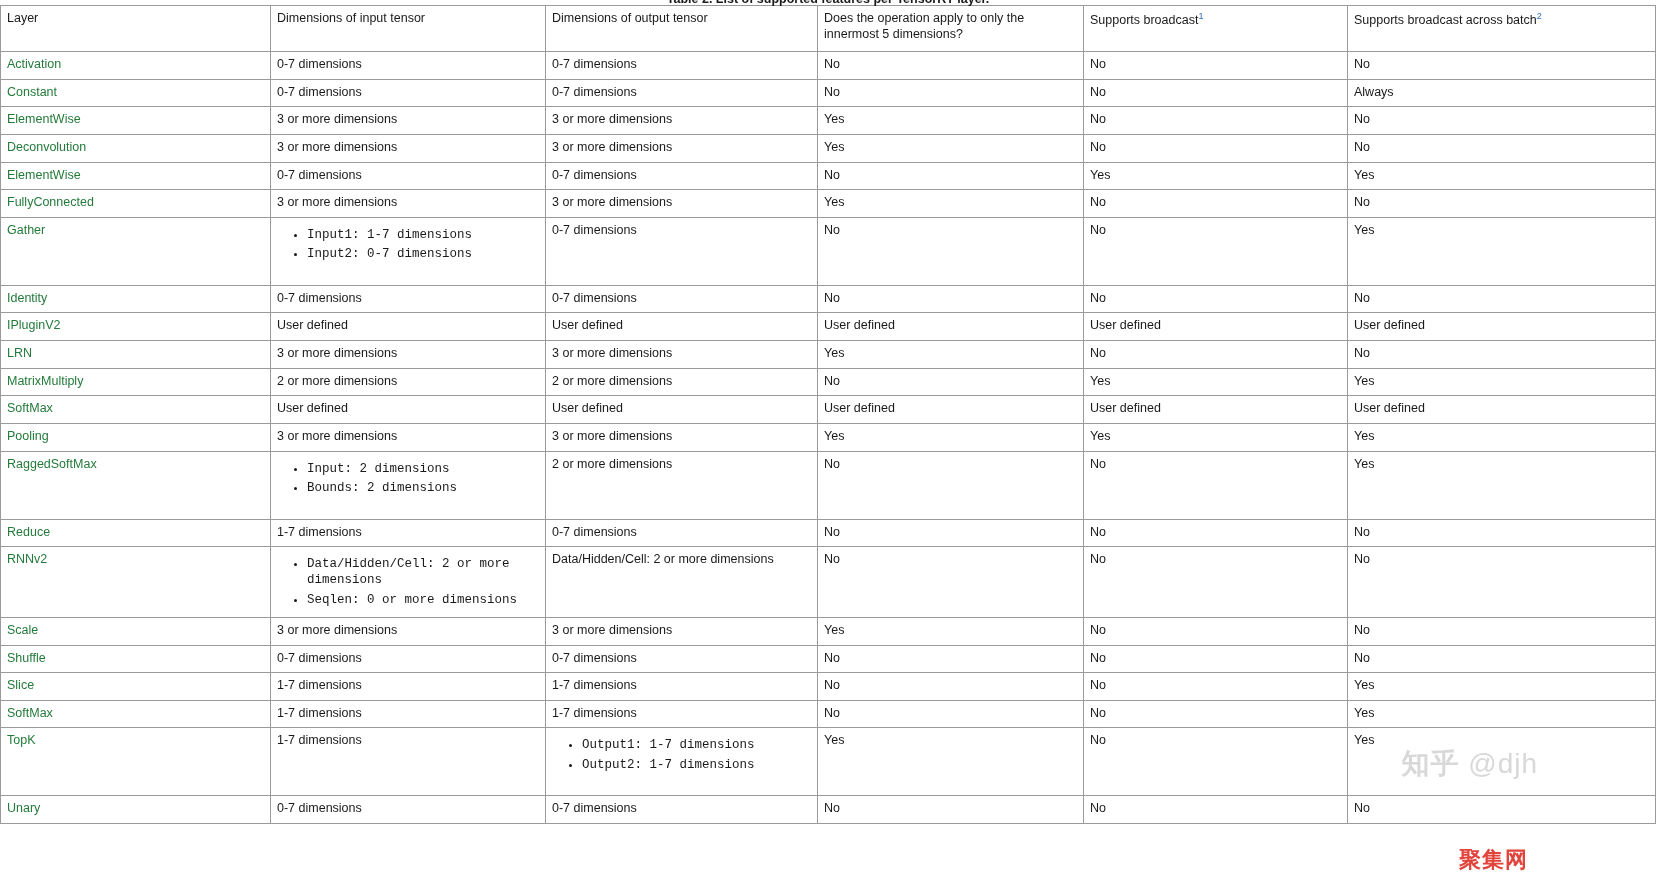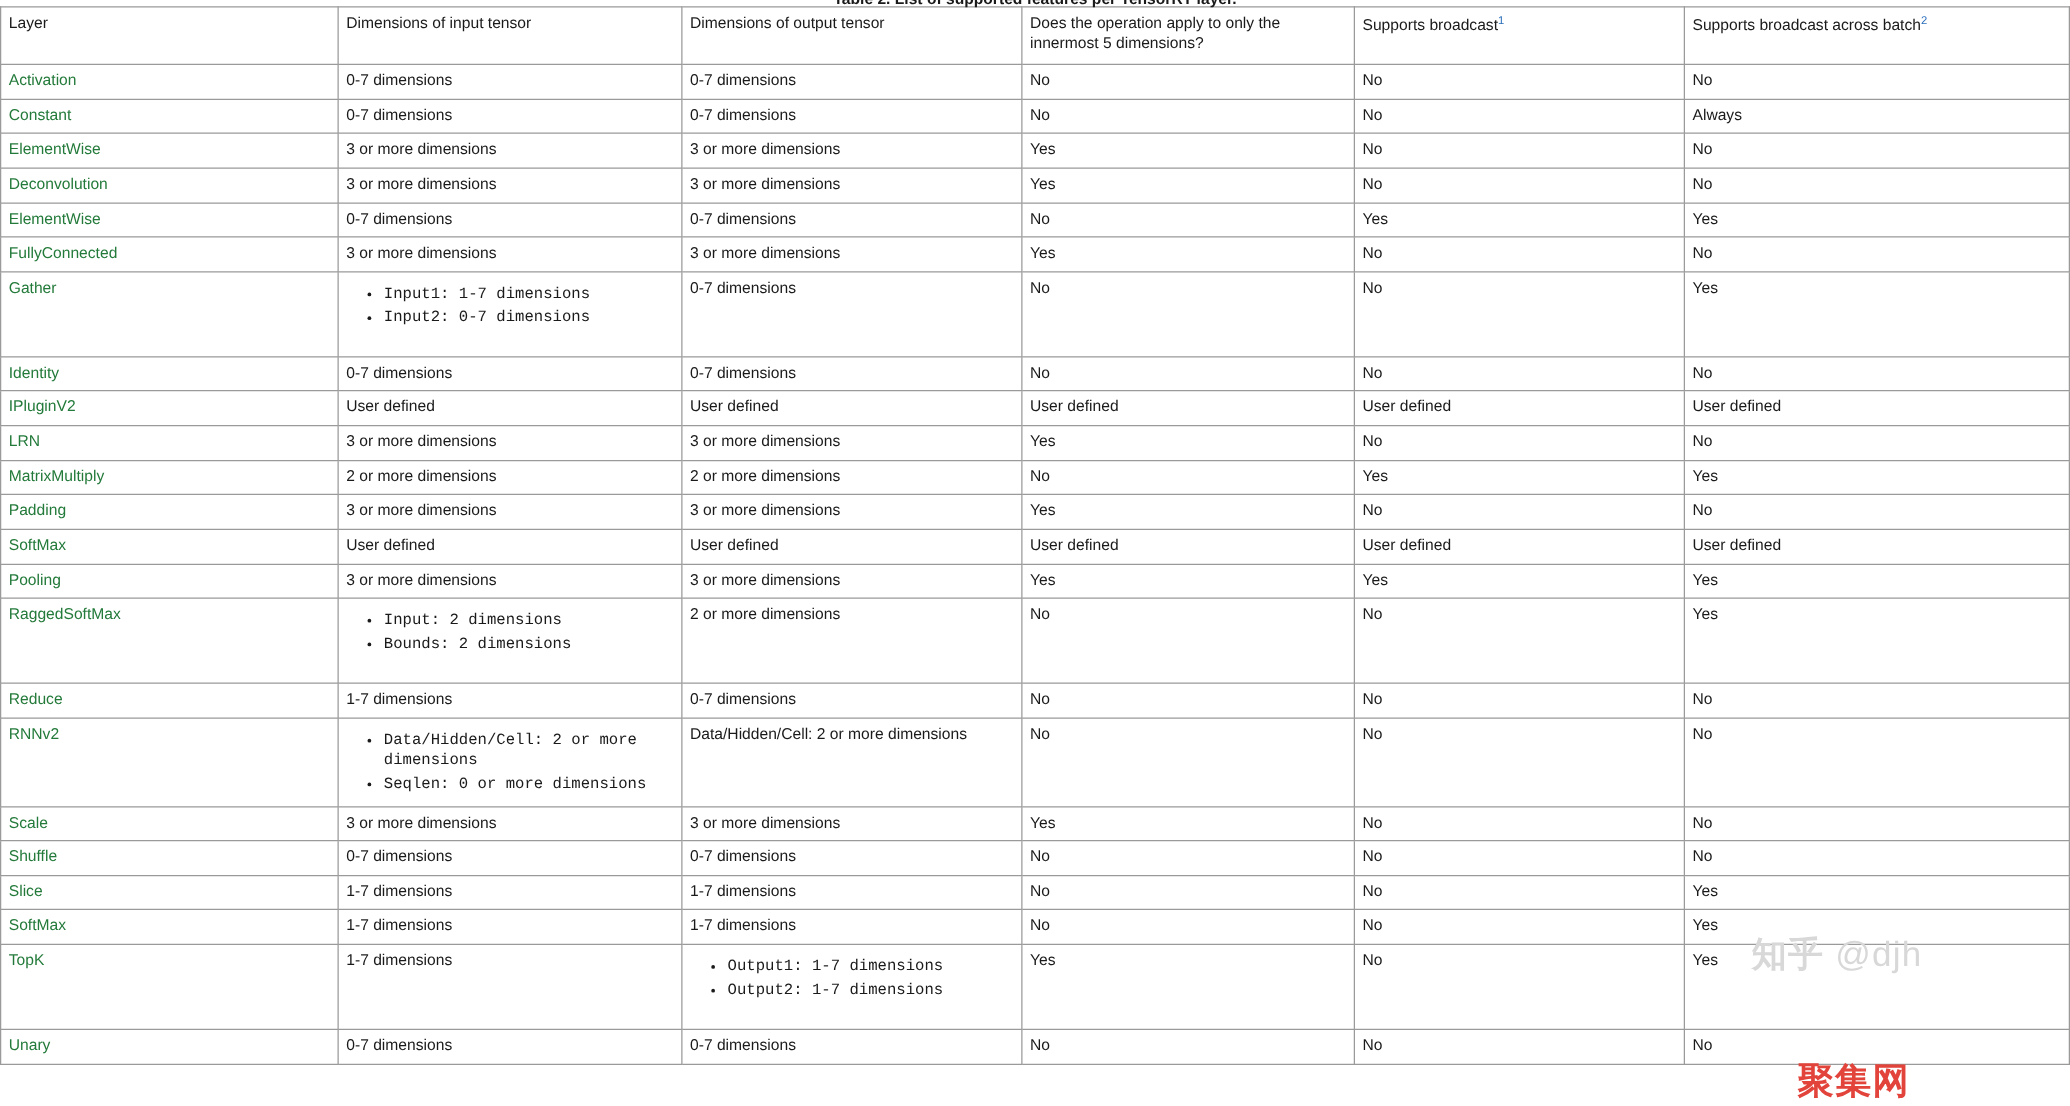--- a/index.html
+++ b/index.html
@@ -87,21 +87,21 @@
     white-space: nowrap;
   }
   .wm-zhihu .cn {
     font-family: "DejaVu Sans", sans-serif;
     font-weight: bold;
   }
   .wm-bottom {
     position: absolute;
     right: 128px;
     top: 845px;
-    font-size: 29px;
+    font-size: 22px;
     color: #e2443b;
     font-family: "DejaVu Sans", sans-serif;
     font-weight: bold;
     letter-spacing: 1px;
     pointer-events: none;
     white-space: nowrap;
   }
   .row-tall td { height: 56px; }
 </style>
 </head>
@@ -216,28 +216,20 @@
       </tr>
       <tr>
         <td class="layer"><span class="layer-link">MatrixMultiply</span></td>
         <td><span>2 or more dimensions</span></td>
         <td><span>2 or more dimensions</span></td>
         <td><span>No</span></td>
         <td><span>Yes</span></td>
         <td><span>Yes</span></td>
       </tr>
       <tr>
-        <td class="layer"><span class="layer-link">Padding</span></td>
-        <td><span>3 or more dimensions</span></td>
-        <td><span>3 or more dimensions</span></td>
-        <td><span>Yes</span></td>
-        <td><span>No</span></td>
-        <td><span>No</span></td>
-      </tr>
-      <tr>
         <td class="layer"><span class="layer-link">SoftMax</span></td>
         <td><span>User defined</span></td>
         <td><span>User defined</span></td>
         <td><span>User defined</span></td>
         <td><span>User defined</span></td>
         <td><span>User defined</span></td>
       </tr>
       <tr>
         <td class="layer"><span class="layer-link">Pooling</span></td>
         <td><span>3 or more dimensions</span></td>

